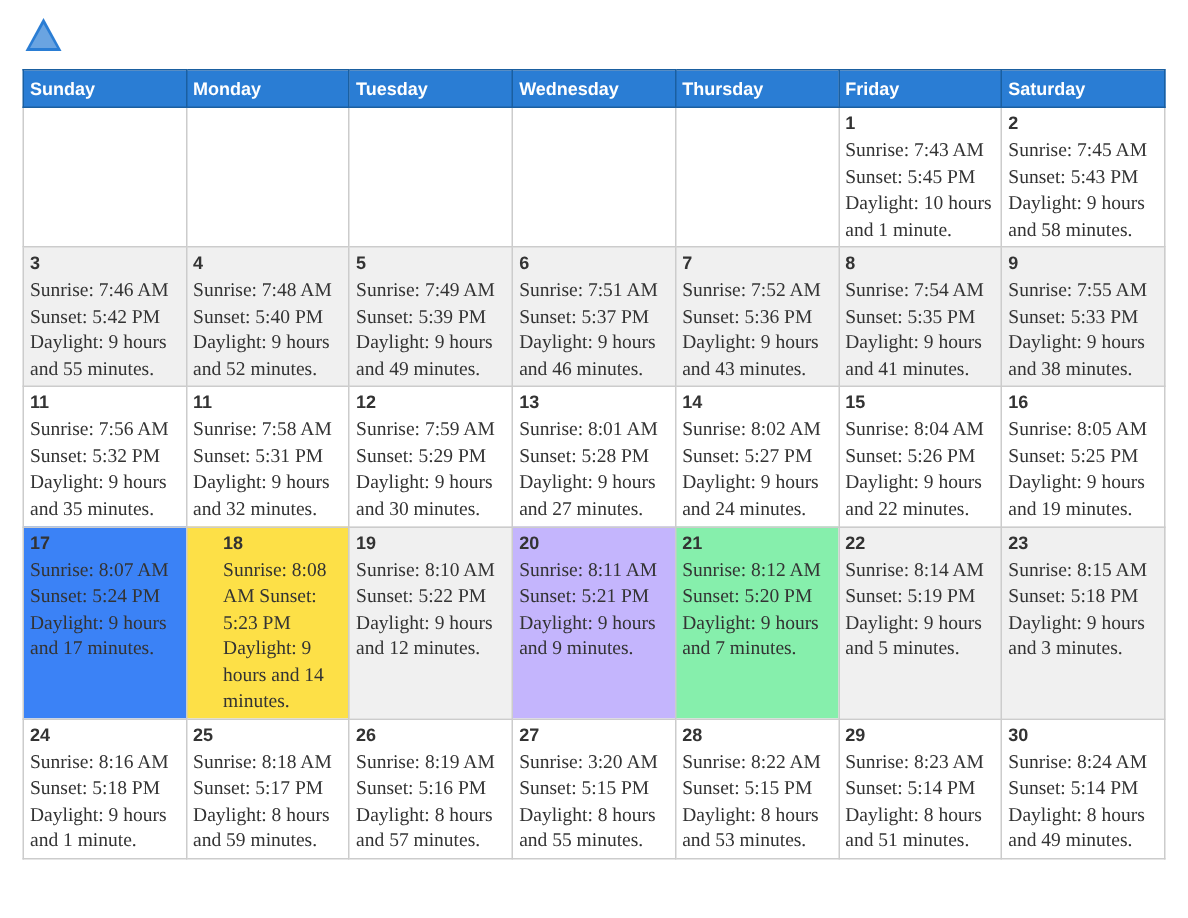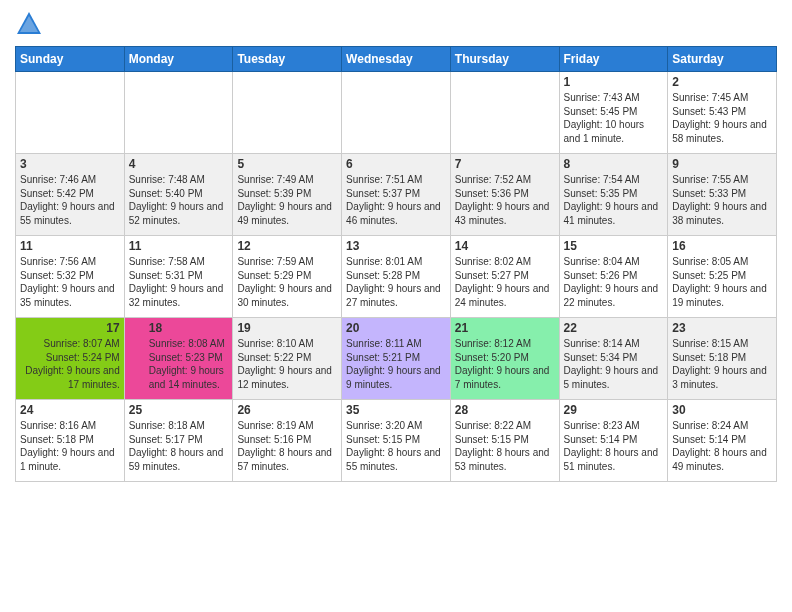--- a/index.html
+++ b/index.html
@@ -77,23 +77,24 @@
     .calendar tr:nth-child(even) td {
       background: #f0f0f0;
     }
     .day-number {
       font-size: 12px;
       font-weight: bold;
       display: block;
       margin-bottom: 2px;
     }
     .day-info {
-      font-size: 10px;
+      font-size: 13px;
       line-height: 1.35;
       color: #333;
+      font-family: Liberation Serif, serif;
     }
     .empty-cell {
       background: #fff !important;
     }
   </style>
 </head>
 <body>
 
 <div class="page">
   <div class="header">
@@ -227,27 +228,27 @@
 Daylight: 9 hours and 22 minutes.</div>
           </td>
           <td>
             <span class="day-number">16</span>
             <div class="day-info">Sunrise: 8:05 AM
 Sunset: 5:25 PM
 Daylight: 9 hours and 19 minutes.</div>
           </td>
         </tr>
         <tr style="background: rgb(240, 240, 240);">
-          <td style="background: #84cc16; text-align: right;">
+          <td style="background: #3b82f6;">
             <span class="day-number">17</span>
             <div class="day-info">Sunrise: 8:07 AM
 Sunset: 5:24 PM
 Daylight: 9 hours and 17 minutes.</div>
           </td>
-          <td style="background: #ec4899; padding-left: 24px;">
+          <td style="background: #fde047; padding-left: 24px;">
             <span class="day-number">18</span>
             <div class="day-info">Sunrise: 8:08 AM
 Sunset: 5:23 PM
 Daylight: 9 hours and 14 minutes.</div>
           </td>
           <td style="background: rgb(240, 240, 240);">
             <span class="day-number">19</span>
             <div class="day-info">Sunrise: 8:10 AM
 Sunset: 5:22 PM
 Daylight: 9 hours and 12 minutes.</div>
@@ -260,21 +261,21 @@
           </td>
           <td style="background: #86efac;">
             <span class="day-number">21</span>
             <div class="day-info">Sunrise: 8:12 AM
 Sunset: 5:20 PM
 Daylight: 9 hours and 7 minutes.</div>
           </td>
           <td style="background: rgb(240, 240, 240); margin-left: 40px;">
             <span class="day-number">22</span>
             <div class="day-info">Sunrise: 8:14 AM
-Sunset: 5:34 PM
+Sunset: 5:19 PM
 Daylight: 9 hours and 5 minutes.</div>
           </td>
           <td style="background: rgb(240, 240, 240);">
             <span class="day-number">23</span>
             <div class="day-info">Sunrise: 8:15 AM
 Sunset: 5:18 PM
 Daylight: 9 hours and 3 minutes.</div>
           </td>
         </tr>
         <tr>
@@ -290,21 +291,21 @@
 Sunset: 5:17 PM
 Daylight: 8 hours and 59 minutes.</div>
           </td>
           <td>
             <span class="day-number">26</span>
             <div class="day-info">Sunrise: 8:19 AM
 Sunset: 5:16 PM
 Daylight: 8 hours and 57 minutes.</div>
           </td>
           <td>
-            <span class="day-number">35</span>
+            <span class="day-number">27</span>
             <div class="day-info">Sunrise: 3:20 AM
 Sunset: 5:15 PM
 Daylight: 8 hours and 55 minutes.</div>
           </td>
           <td>
             <span class="day-number">28</span>
             <div class="day-info">Sunrise: 8:22 AM
 Sunset: 5:15 PM
 Daylight: 8 hours and 53 minutes.</div>
           </td>

